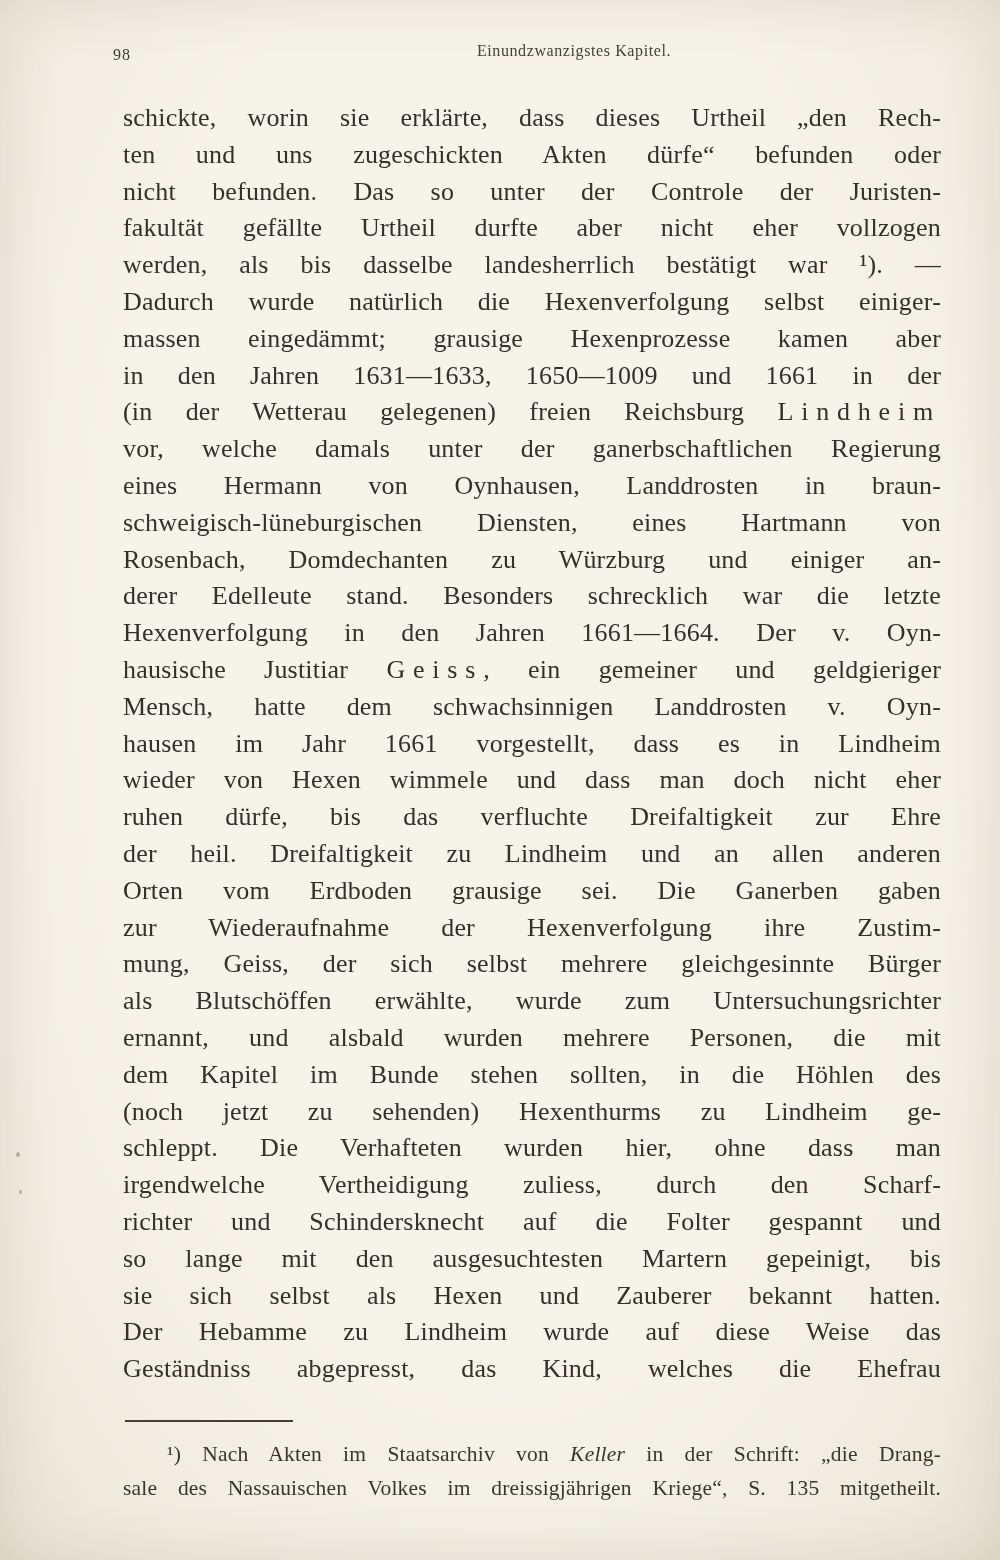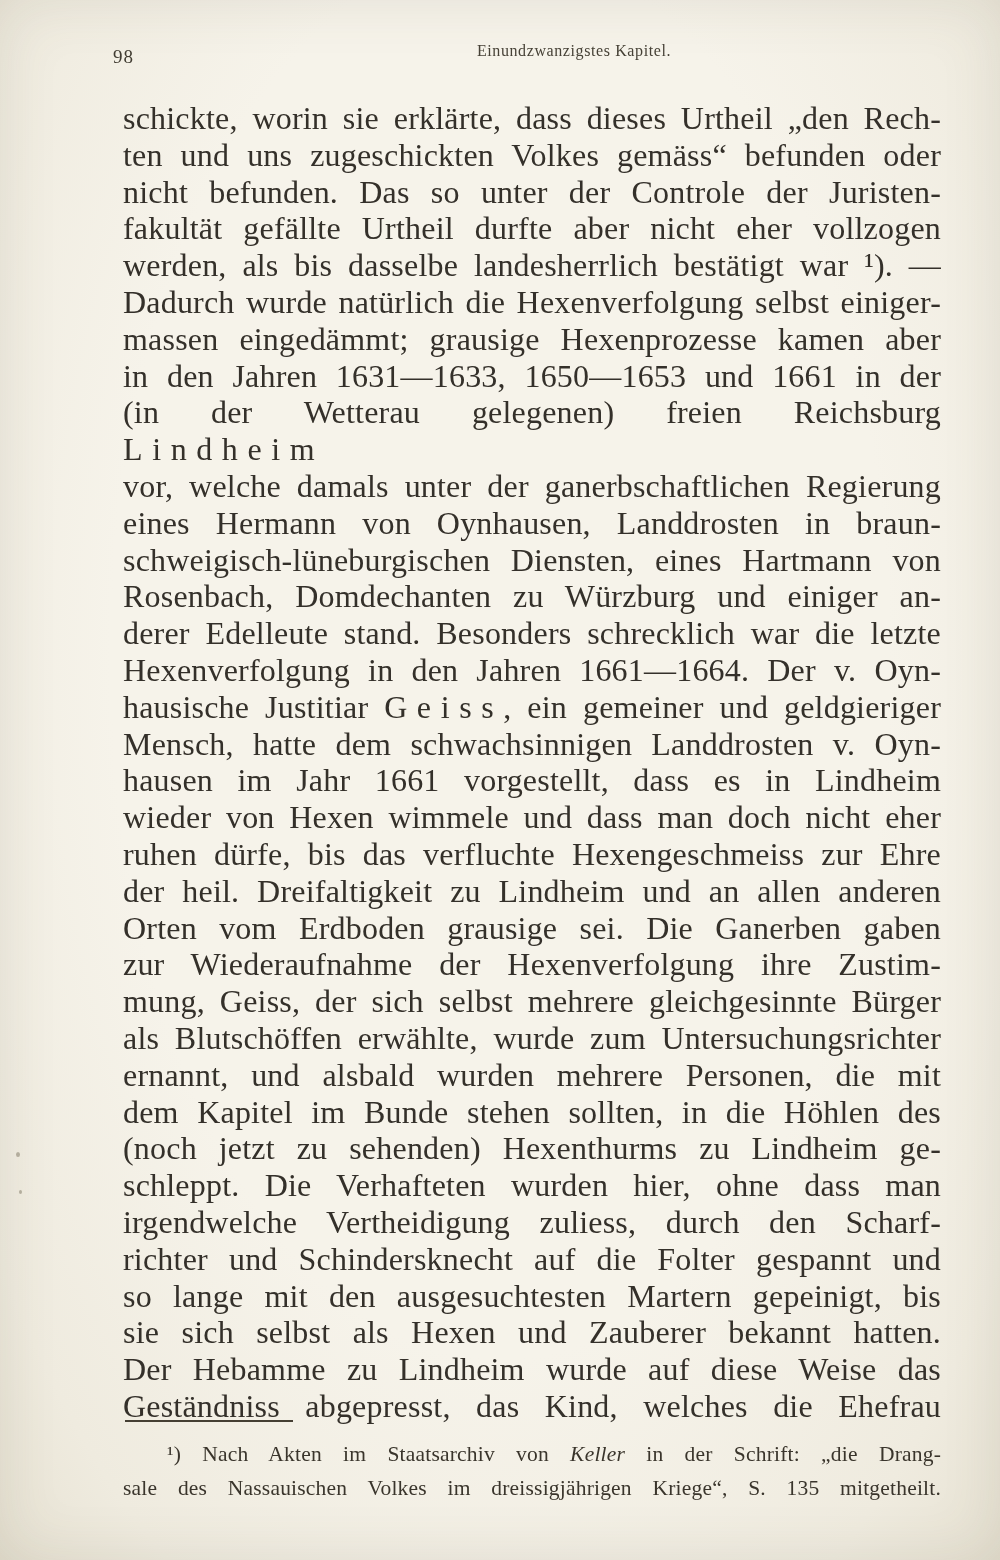--- a/index.html
+++ b/index.html
@@ -21,40 +21,40 @@
     position: absolute;
     top: 42px;
     left: 123px;
     width: 818px;
     height: 30px;
   }
   .page-number {
     position: absolute;
     left: -10px;
     top: 4px;
-    font-size: 19px;
+    font-size: 16px;
     letter-spacing: 1px;
     color: #413c32;
   }
   .chapter-title {
     display: block;
     text-align: center;
     transform: translateX(42px);
     font-size: 16px;
     letter-spacing: 0.6px;
     color: #464136;
   }
   .body-text {
     position: absolute;
     top: 100px;
     left: 123px;
     width: 818px;
   }
   .body-text .line {
-    font-size: 32px;
+    font-size: 26px;
     line-height: 36.8px;
     letter-spacing: 0.2px;
     word-spacing: 1.5px;
     text-align: justify;
     text-align-last: justify;
     color: #34302a;
   }
   .spaced { letter-spacing: 0.30em; margin-top: 38px; }
   .italic { font-style: italic; }
   .footnote-rule {
@@ -95,39 +95,39 @@
 
 <div class="page">
 
   <div class="running-head">
     <span class="page-number">98</span>
     <span class="chapter-title">Einundzwanzigstes Kapitel.</span>
   </div>
 
   <div class="body-text">
       <div class="line"><span>schickte, worin sie erklärte, dass dieses Urtheil „den Rech-</span></div>
-      <div class="line"><span>ten und uns zugeschickten Volkes gemäss“ befunden oder</span></div>
+      <div class="line"><span>ten und uns zugeschickten Akten dürfe“ befunden oder</span></div>
       <div class="line"><span>nicht befunden. Das so unter der Controle der Juristen-</span></div>
       <div class="line"><span>fakultät gefällte Urtheil durfte aber nicht eher vollzogen</span></div>
       <div class="line"><span>werden, als bis dasselbe landesherrlich bestätigt war ¹). —</span></div>
       <div class="line"><span>Dadurch wurde natürlich die Hexenverfolgung selbst einiger-</span></div>
       <div class="line"><span>massen eingedämmt; grausige Hexenprozesse kamen aber</span></div>
-      <div class="line"><span>in den Jahren 1631—1633, 1650—1653 und 1661 in der</span></div>
+      <div class="line"><span>in den Jahren 1631—1633, 1650—1009 und 1661 in der</span></div>
       <div class="line"><span>(in der Wetterau gelegenen) freien Reichsburg </span><span class="spaced">Lindheim</span></div>
       <div class="line"><span>vor, welche damals unter der ganerbschaftlichen Regierung</span></div>
       <div class="line"><span>eines Hermann von Oynhausen, Landdrosten in braun-</span></div>
       <div class="line"><span>schweigisch-lüneburgischen Diensten, eines Hartmann von</span></div>
       <div class="line"><span>Rosenbach, Domdechanten zu Würzburg und einiger an-</span></div>
       <div class="line"><span>derer Edelleute stand. Besonders schrecklich war die letzte</span></div>
       <div class="line"><span>Hexenverfolgung in den Jahren 1661—1664. Der v. Oyn-</span></div>
       <div class="line"><span>hausische Justitiar </span><span class="spaced">Geiss</span><span>, ein gemeiner und geldgieriger</span></div>
       <div class="line"><span>Mensch, hatte dem schwachsinnigen Landdrosten v. Oyn-</span></div>
       <div class="line"><span>hausen im Jahr 1661 vorgestellt, dass es in Lindheim</span></div>
       <div class="line"><span>wieder von Hexen wimmele und dass man doch nicht eher</span></div>
-      <div class="line"><span>ruhen dürfe, bis das verfluchte Hexengeschmeiss zur Ehre</span></div>
+      <div class="line"><span>ruhen dürfe, bis das verfluchte Dreifaltigkeit zur Ehre</span></div>
       <div class="line"><span>der heil. Dreifaltigkeit zu Lindheim und an allen anderen</span></div>
       <div class="line"><span>Orten vom Erdboden grausige sei. Die Ganerben gaben</span></div>
       <div class="line"><span>zur Wiederaufnahme der Hexenverfolgung ihre Zustim-</span></div>
       <div class="line"><span>mung, Geiss, der sich selbst mehrere gleichgesinnte Bürger</span></div>
       <div class="line"><span>als Blutschöffen erwählte, wurde zum Untersuchungsrichter</span></div>
       <div class="line"><span>ernannt, und alsbald wurden mehrere Personen, die mit</span></div>
       <div class="line"><span>dem Kapitel im Bunde stehen sollten, in die Höhlen des</span></div>
       <div class="line"><span>(noch jetzt zu sehenden) Hexenthurms zu Lindheim ge-</span></div>
       <div class="line"><span>schleppt. Die Verhafteten wurden hier, ohne dass man</span></div>
       <div class="line"><span>irgendwelche Vertheidigung zuliess, durch den Scharf-</span></div>

